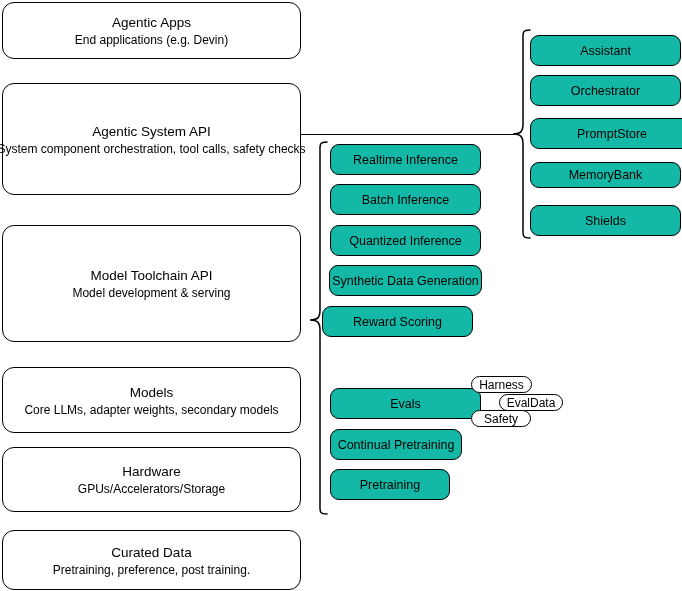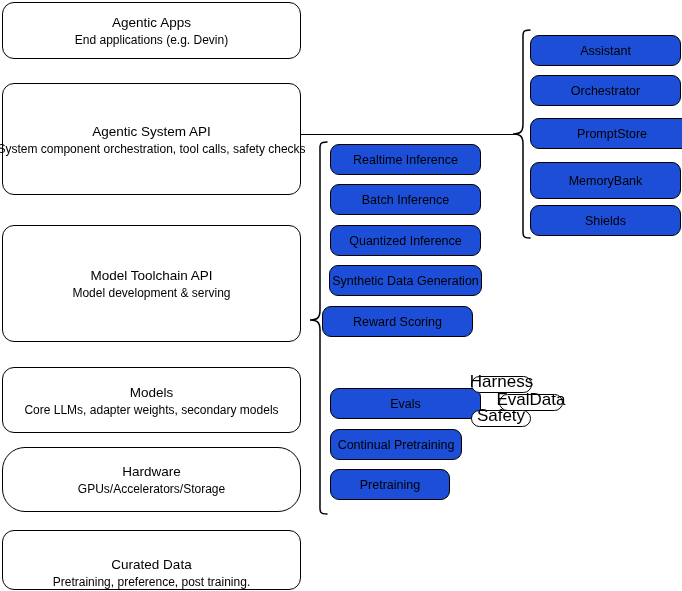--- a/index.html
+++ b/index.html
@@ -49,39 +49,39 @@
 
   
   .layer-box { border-radius: 12px; }
 
   
   .chip {
     position: absolute;
     box-sizing: border-box;
     border: 1.4px solid #000000;
     border-radius: 9px;
-    background: #1d4ed8;
+    background: #14b8a6;
     display: flex;
     align-items: center;
     justify-content: center;
     font-size: 12.5px;
     white-space: nowrap;
   }
 
   
   .pill {
     position: absolute;
     box-sizing: border-box;
     border: 1.4px solid #000000;
     border-radius: 999px;
     background: #ffffff;
     display: flex;
     align-items: flex-end;
     justify-content: center;
-    font-size: 17px;
+    font-size: 12px;
     white-space: nowrap;
     z-index: 5;
   }
 
   
   .hline {
     position: absolute;
     background: #000000;
     height: 1.3px;
     z-index: 1;
@@ -110,26 +110,26 @@
   <div class="box layer-box" style="left:2px; top:225px; width:299px; height:117px;">
     <div class="title">Model Toolchain API</div>
     <div class="subtitle">Model development &amp; serving</div>
   </div>
 
   <div class="box layer-box" style="left:2px; top:367px; width:299px; height:66px;">
     <div class="title">Models</div>
     <div class="subtitle">Core LLMs, adapter weights, secondary models</div>
   </div>
 
-  <div class="box layer-box" style="left:2px; top:447px; width:299px; height:65px;border-radius:23px;">
+  <div class="box layer-box" style="left:2px; top:447px; width:299px; height:65px;">
     <div class="title">Hardware</div>
     <div class="subtitle">GPUs/Accelerators/Storage</div>
   </div>
 
-  <div class="box layer-box" style="left:2px; top:530px; width:299px; height:60px;justify-content:flex-end;">
+  <div class="box layer-box" style="left:2px; top:530px; width:299px; height:60px;">
     <div class="title">Curated Data</div>
     <div class="subtitle">Pretraining, preference, post training.</div>
   </div>
 
   <div class="hline" style="left:301px; top:134px; width:213px;"></div>
 
   <div class="brace" style="left:510px; top:28px; width:22px; height:218px;">
     <svg width="22" height="218" viewBox="0 0 22 218">
       <path d="M20 2 C12 2 13 5 13 12 L13 96 C13 103 11 106 3 106 C11 106 13 109 13 116 L13 200 C13 207 12 210 20 210" fill="none" stroke="#000000" stroke-width="1.5" stroke-linecap="round"></path>
     </svg>
@@ -137,21 +137,21 @@
 
   <div class="chip" style="left:530px; top:35px; width:151px; height:31px;">
     <span>Assistant</span>
   </div>
   <div class="chip" style="left:530px; top:75px; width:151px; height:31px;">
     <span>Orchestrator</span>
   </div>
   <div class="chip" style="left:530px; top:118px; width:164px; height:31px;">
     <span>PromptStore</span>
   </div>
-  <div class="chip" style="left:530px; top:162px; width:151px; height:37px;justify-content:center;">
+  <div class="chip" style="left:530px; top:162px; width:151px; height:26px;justify-content:center;">
     <span>MemoryBank</span>
   </div>
   <div class="chip" style="left:530px; top:205px; width:151px; height:31px;">
     <span>Shields</span>
   </div>
 
   <div class="brace" style="left:305px; top:140px; width:24px; height:380px;">
     <svg width="24" height="380" viewBox="0 0 24 380">
       <path d="M22 2 C14 2 15 5 15 12 L15 170 C15 177 13 180 5 180 C13 180 15 183 15 190 L15 364 C15 371 14 374 22 374" fill="none" stroke="#000000" stroke-width="1.5" stroke-linecap="round"></path>
     </svg>

